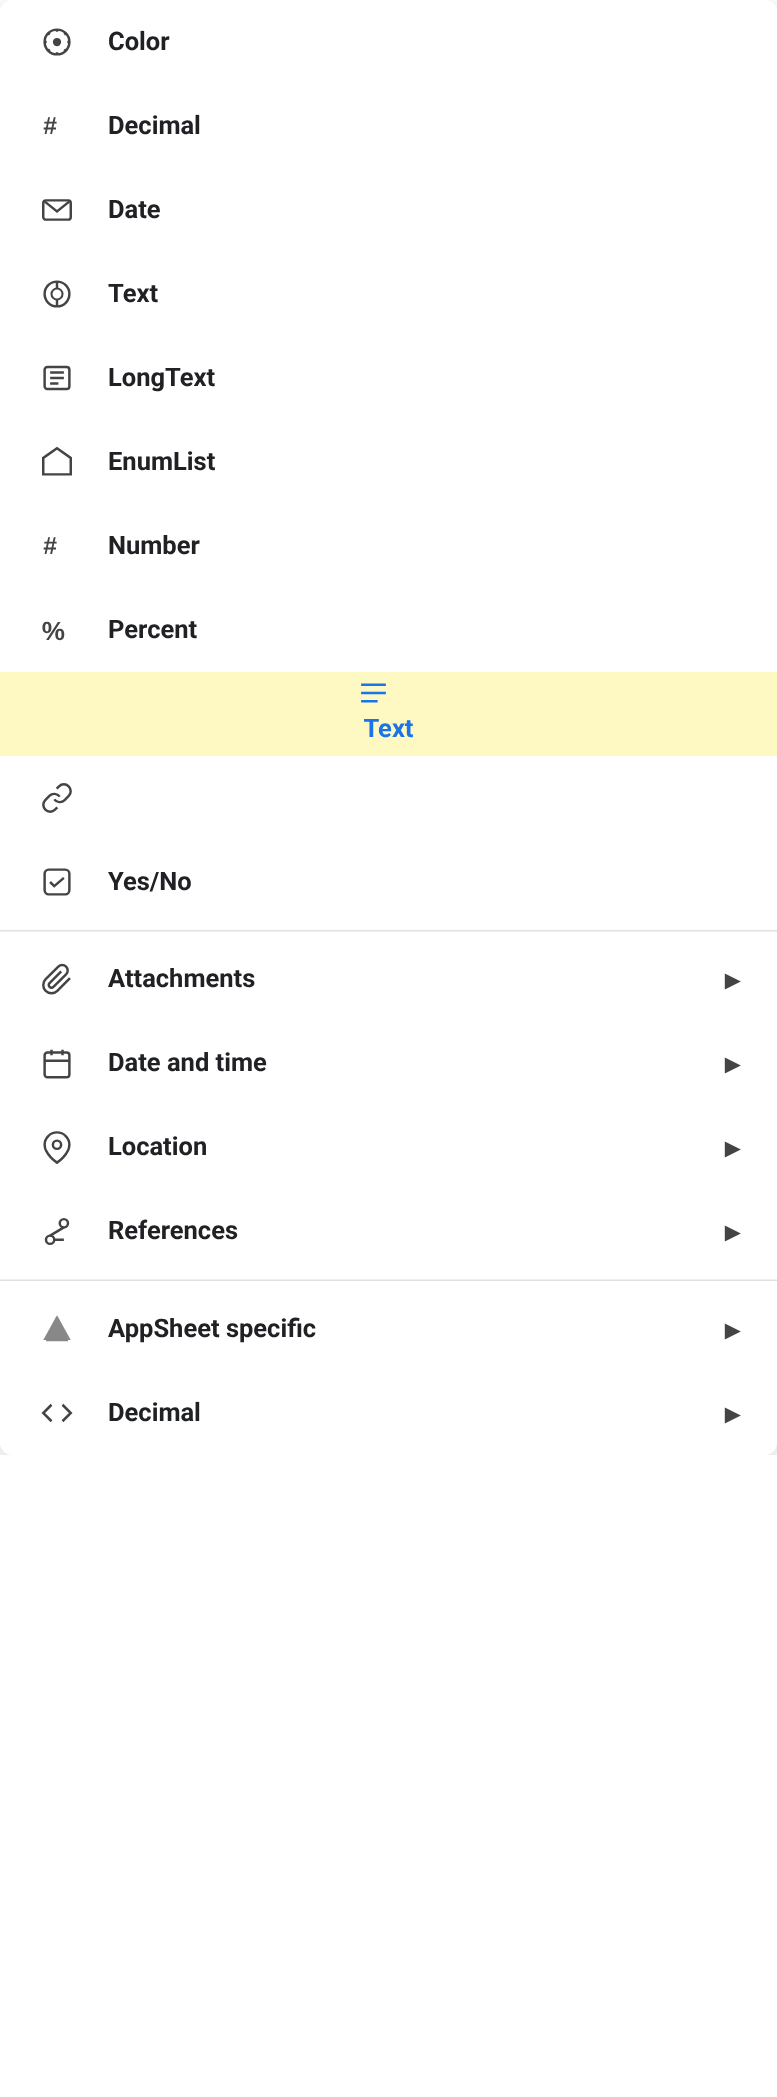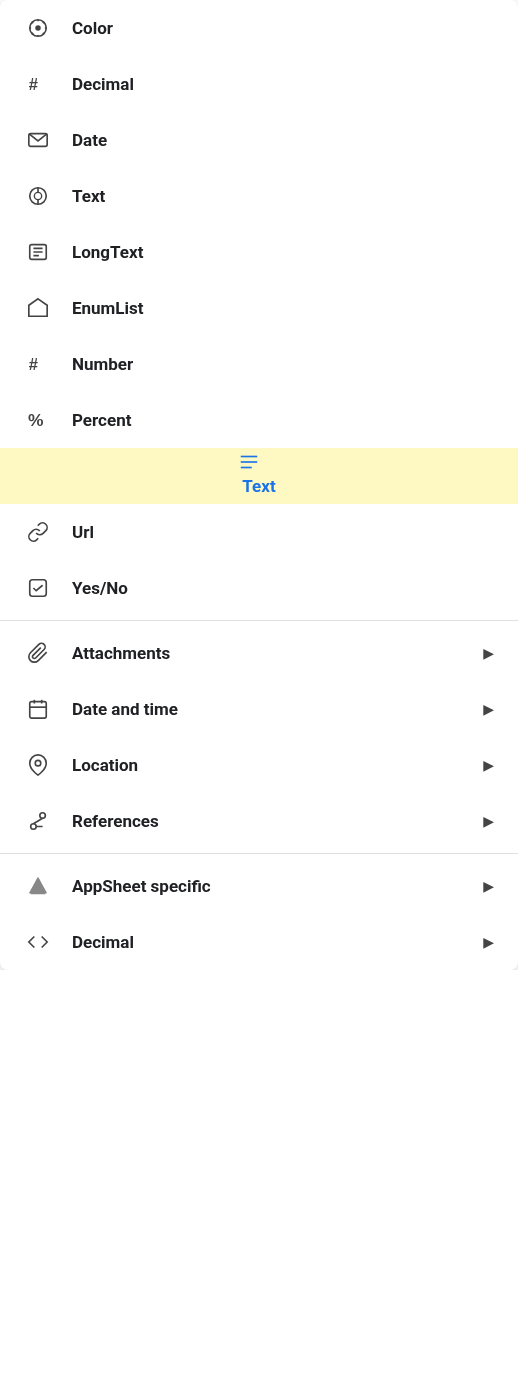--- a/index.html
+++ b/index.html
@@ -184,21 +184,20 @@
     <span class="menu-label">Text</span>
   </div>
 
   <div class="menu-item">
     <span class="menu-icon">
       <svg viewBox="0 0 24 24" fill="none" stroke="currentColor" stroke-width="1.8">
         <path d="M10 13a5 5 0 0 0 7.54.54l3-3a5 5 0 0 0-7.07-7.07l-1.72 1.71"></path>
         <path d="M14 11a5 5 0 0 0-7.54-.54l-3 3a5 5 0 0 0 7.07 7.07l1.71-1.71"></path>
       </svg>
     </span>
-    <span class="menu-label">Url</span>
   </div>
 
   <div class="menu-item">
     <span class="menu-icon">
       <svg viewBox="0 0 24 24" fill="none" stroke="currentColor" stroke-width="1.8">
         <rect x="3" y="3" width="18" height="18" rx="3"></rect>
         <polyline points="7,12 10,15 17,9"></polyline>
       </svg>
     </span>
     <span class="menu-label">Yes/No</span>

